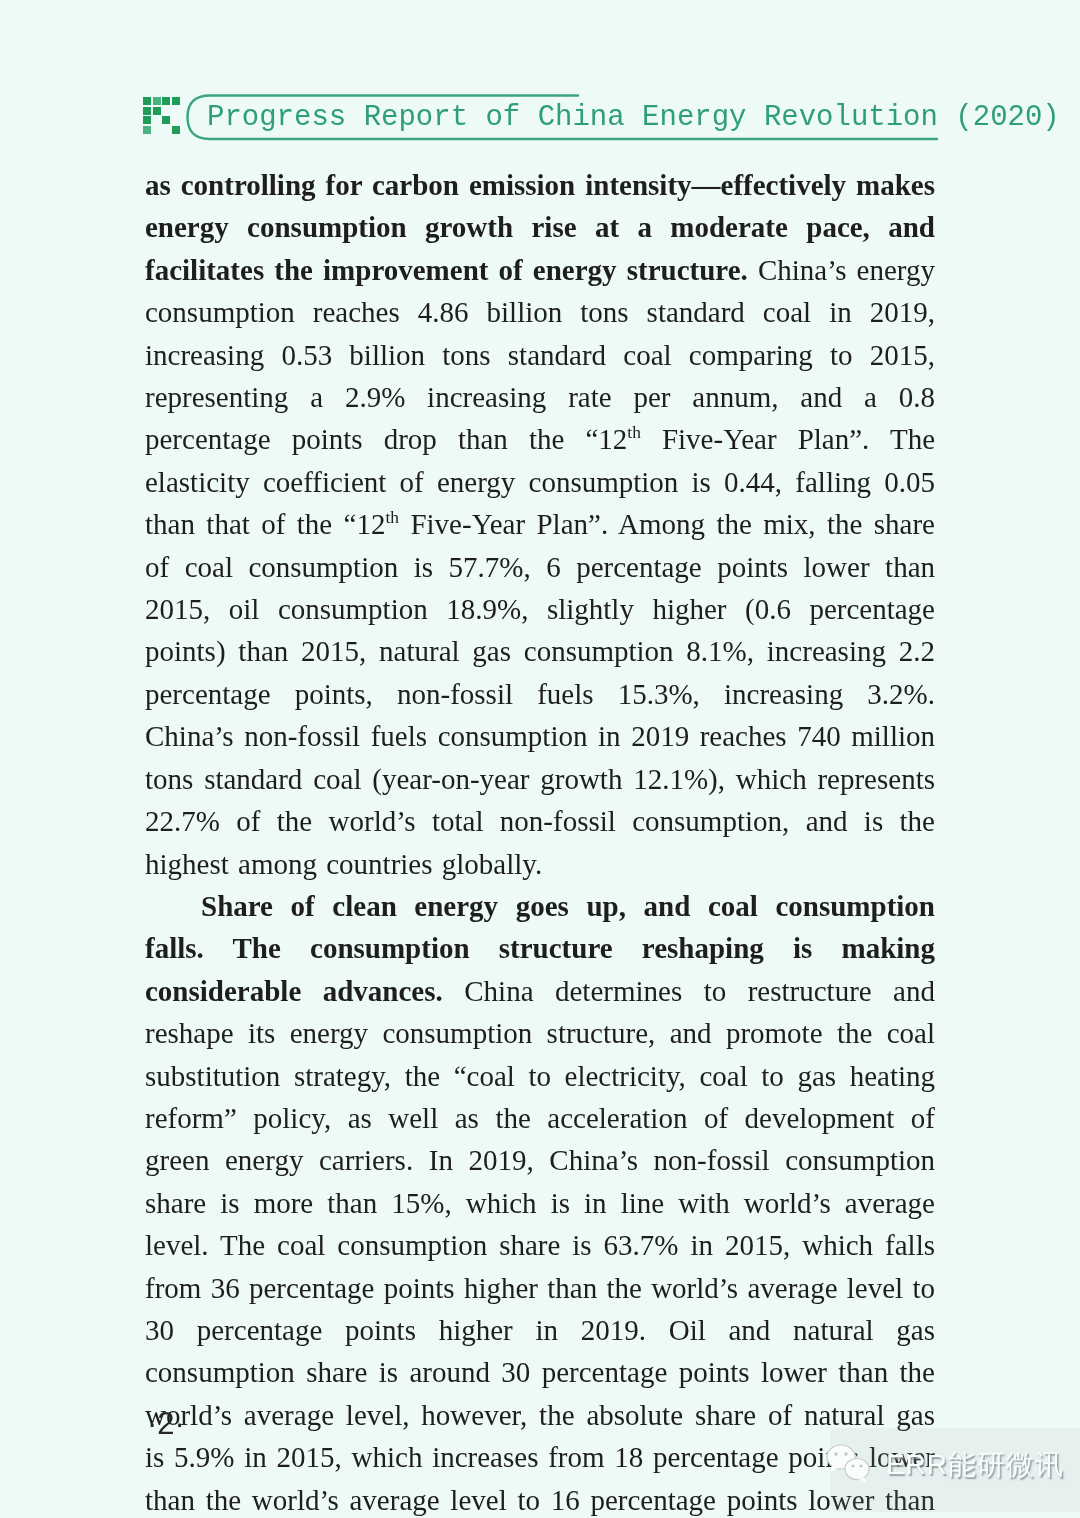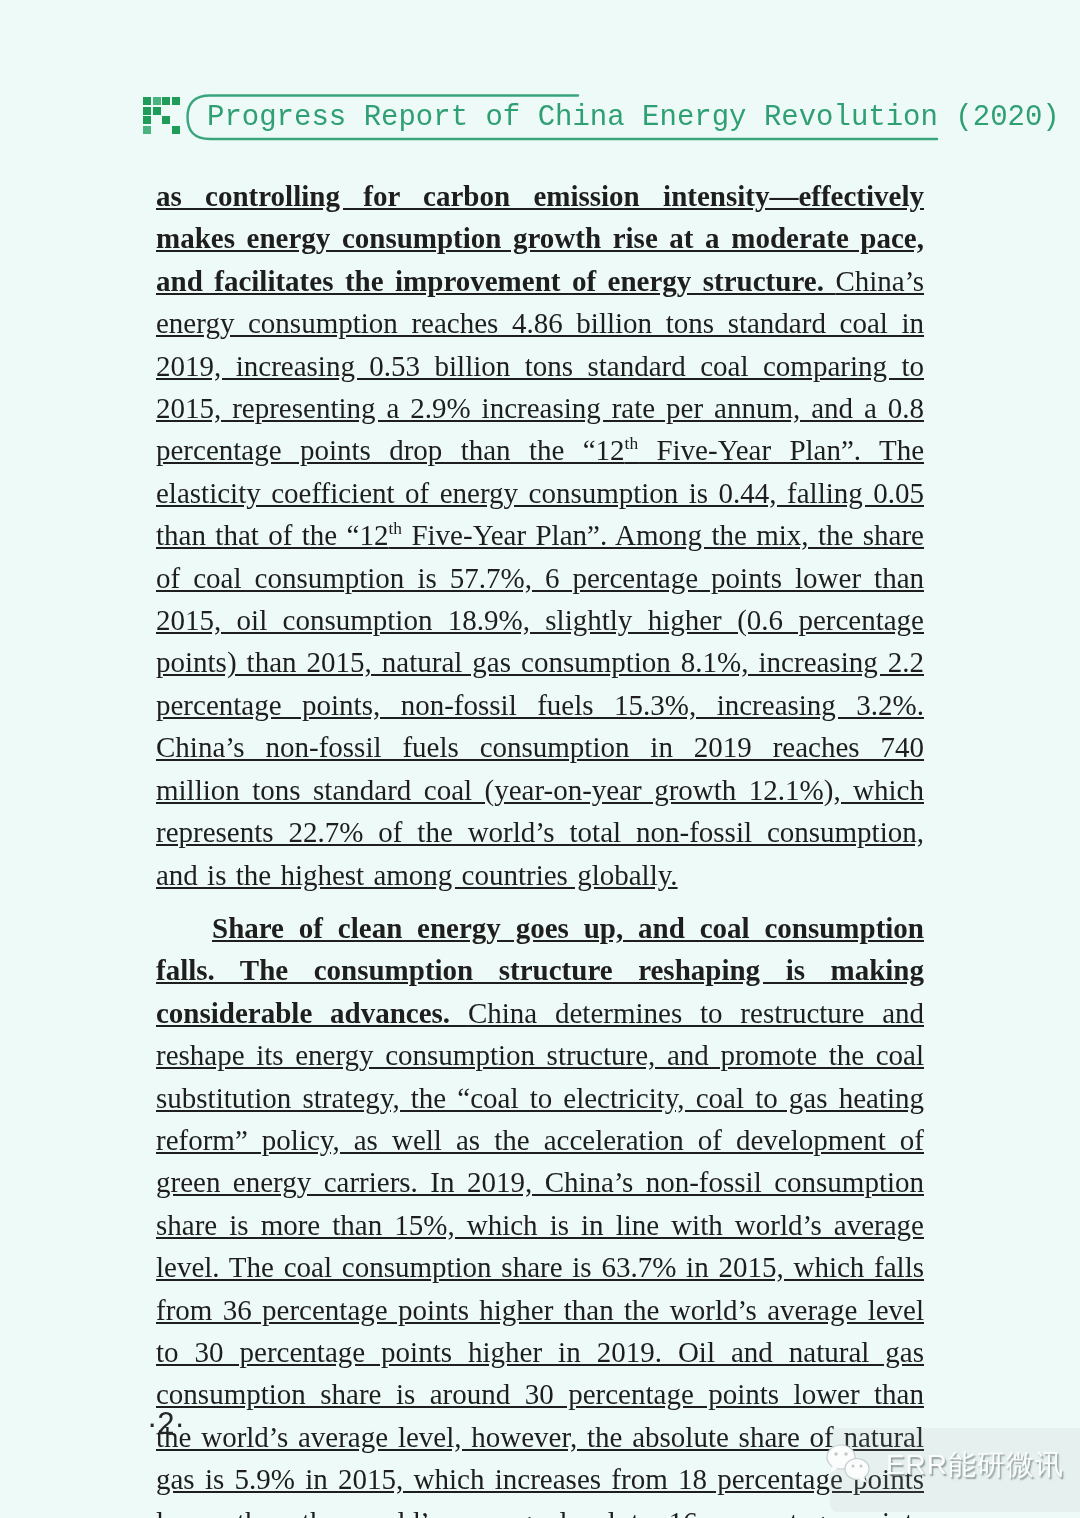--- a/index.html
+++ b/index.html
@@ -43,21 +43,21 @@
   .body-text {
     position: absolute;
     left: 145px; top: 164px;
     width: 790px;
     font-size: 29px;
     line-height: 42.4px;
     color: #1e1e1e;
     text-align: justify;
     word-spacing: 2px;
   }
-  .body-text p { margin: 11px; text-decoration: underline; }
+  .body-text p { margin: 0; }
   .body-text p.indent { text-indent: 56px; }
   .body-text .bold { font-weight: bold; }
   .body-text sup { font-size: 0.6em; line-height: 0; vertical-align: super; }
 
   
   .page-number {
     position: absolute; left: 147px; top: 1406px;
     font-size: 31px; color: #262626;
     font-family: "Liberation Sans", sans-serif;
   }

